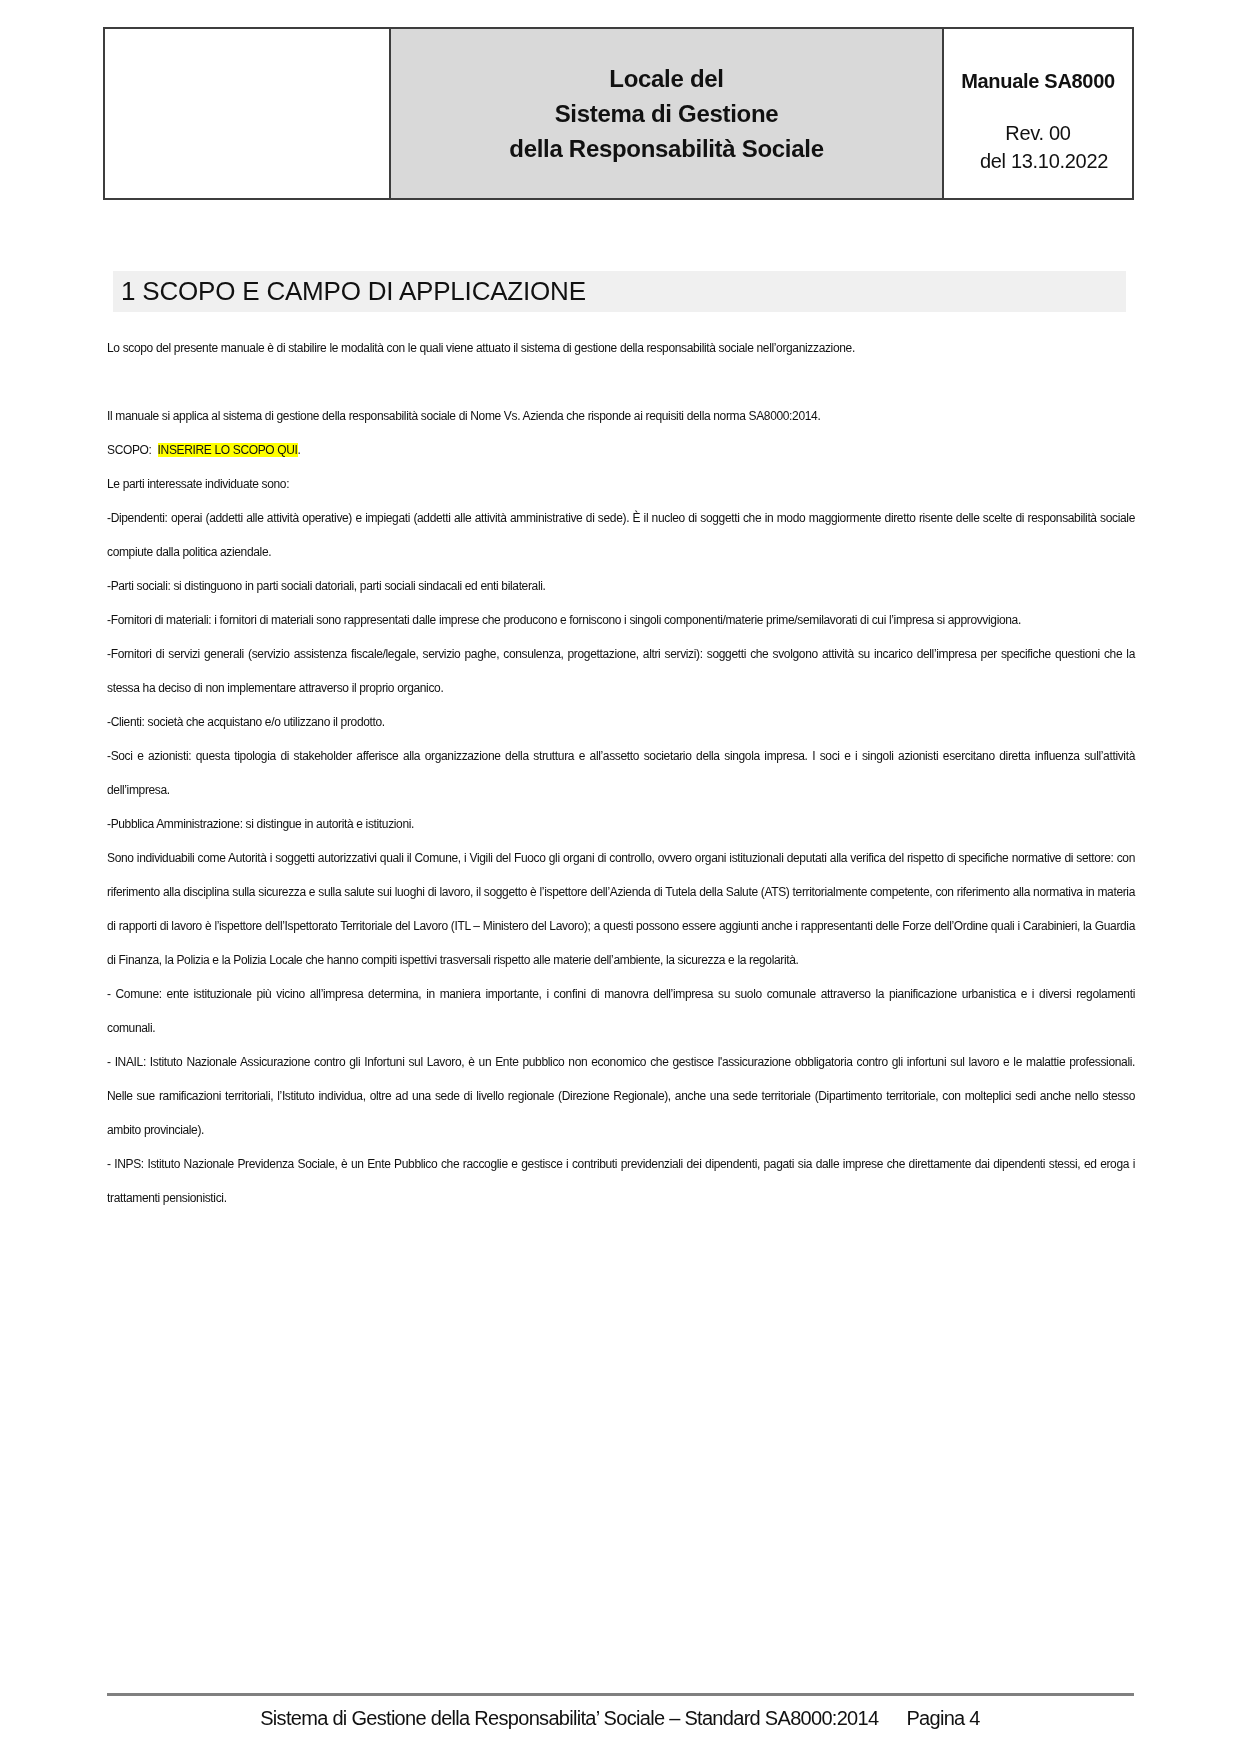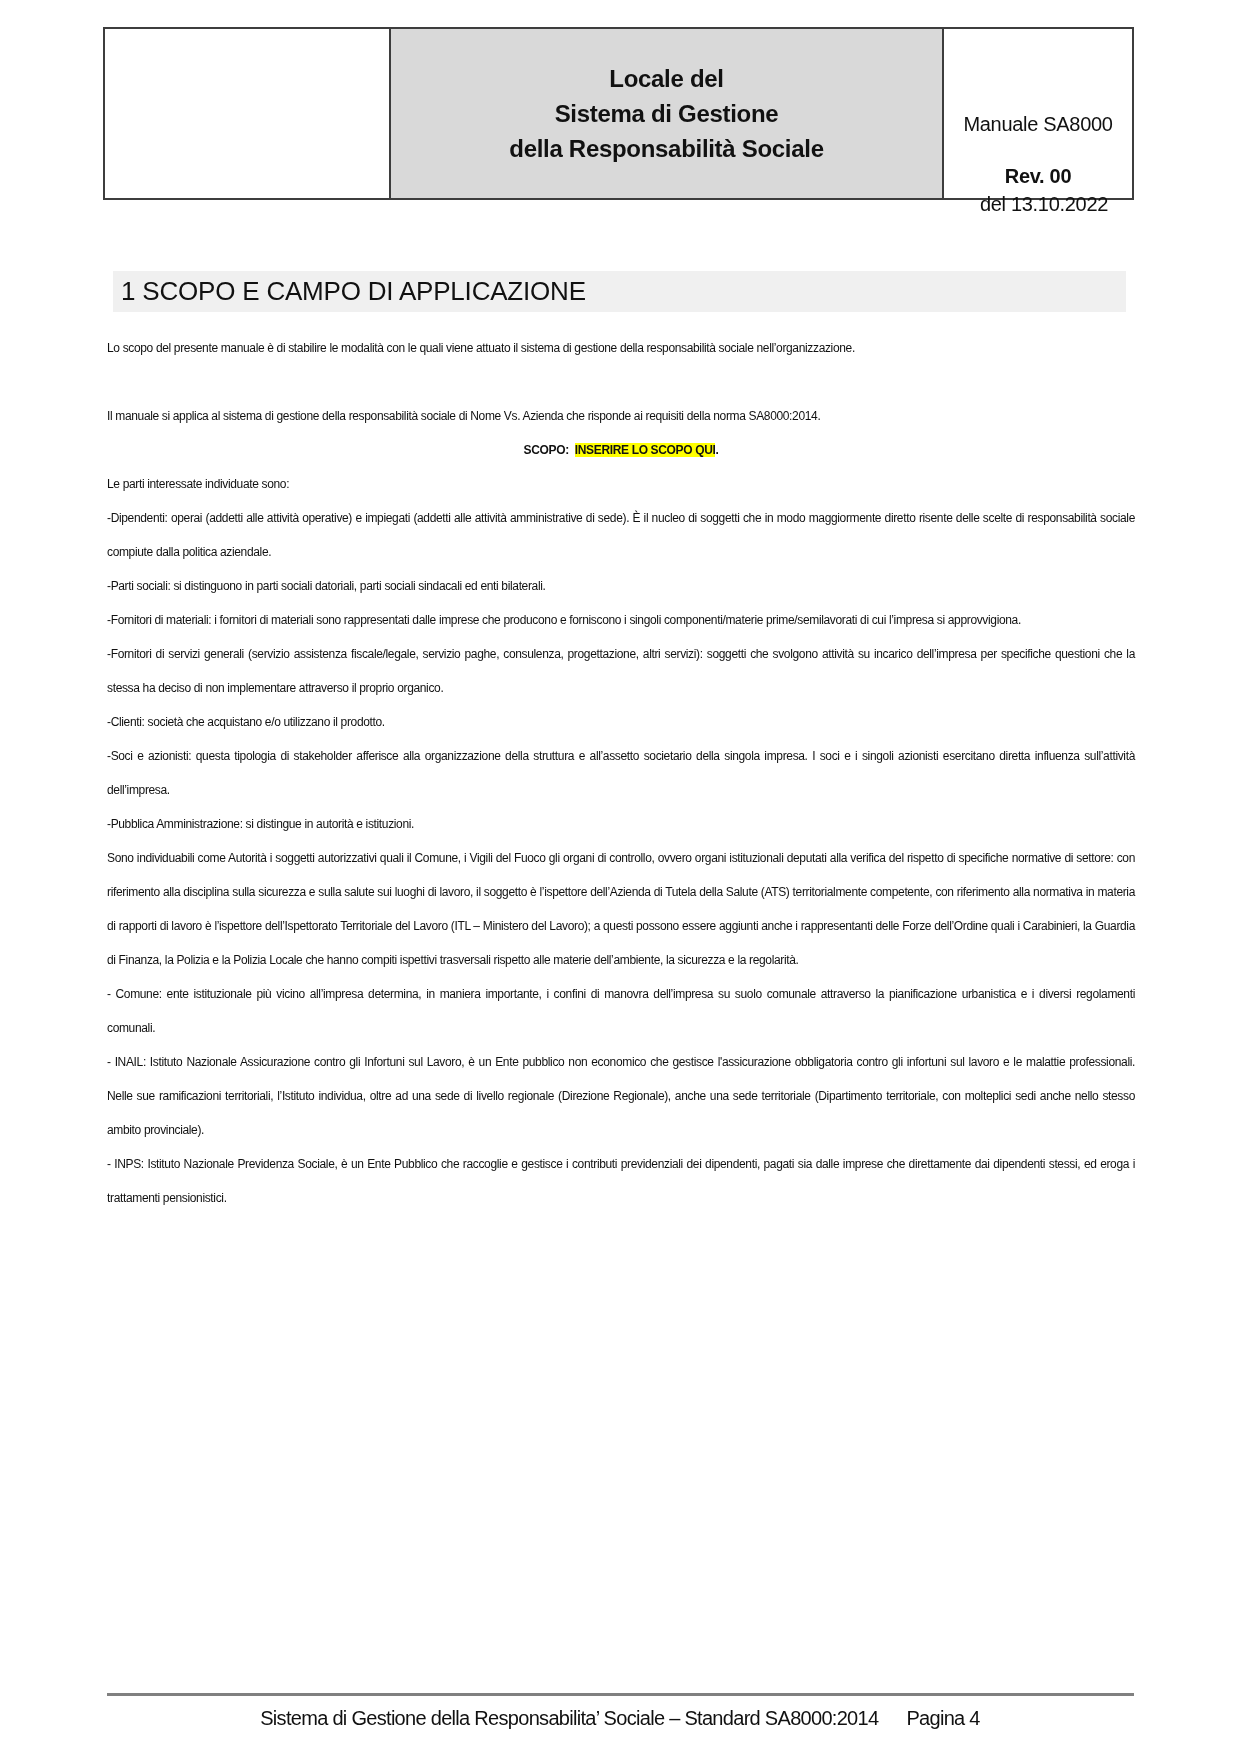--- a/index.html
+++ b/index.html
@@ -52,22 +52,22 @@
     letter-spacing: -0.3px;
   }
   .cell-meta {
     width: 188px;
     background: #ffffff;
     text-align: center;
     padding-top: 41px;
     font-size: 20px;
     letter-spacing: -0.3px;
   }
-  .doc-code { font-weight: normal; line-height: 22px; margin-top: 43px; }
-  .doc-rev  { font-weight: bold; line-height: 24px; margin-top: 29px; text-align: center; }
+  .doc-code { font-weight: bold; line-height: 22px; }
+  .doc-rev  { font-weight: normal; line-height: 24px; margin-top: 29px; text-align: center; }
   .doc-date { line-height: 24px; margin-top: 4px; padding-left: 12px; }
 
   
   .section-heading {
     position: absolute;
     left: 113px; top: 271px;
     width: 1013px; height: 41px;
     background: var(--heading-bg);
     font-size: 26px;
     font-weight: normal;
@@ -82,21 +82,21 @@
     position: absolute;
     left: 107px; top: 331px;
     width: 1028px;
     font-size: 12px;
     line-height: 34px;
     letter-spacing: -0.35px;
     text-align: justify;
   }
   .content p { margin: 0; }
   .spacer { height: 34px; }
-  .scopo-line { font-weight: bold; text-align: center; }
+  .scopo-line { font-weight: normal; text-align: left; }
   .scopo-label { margin-right: 6px; }
   .hl { background: var(--highlight); }
 
   
   .footer-rule {
     position: absolute;
     left: 107px; top: 1693px;
     width: 1027px; height: 3px;
     background: var(--footer-rule);
   }

